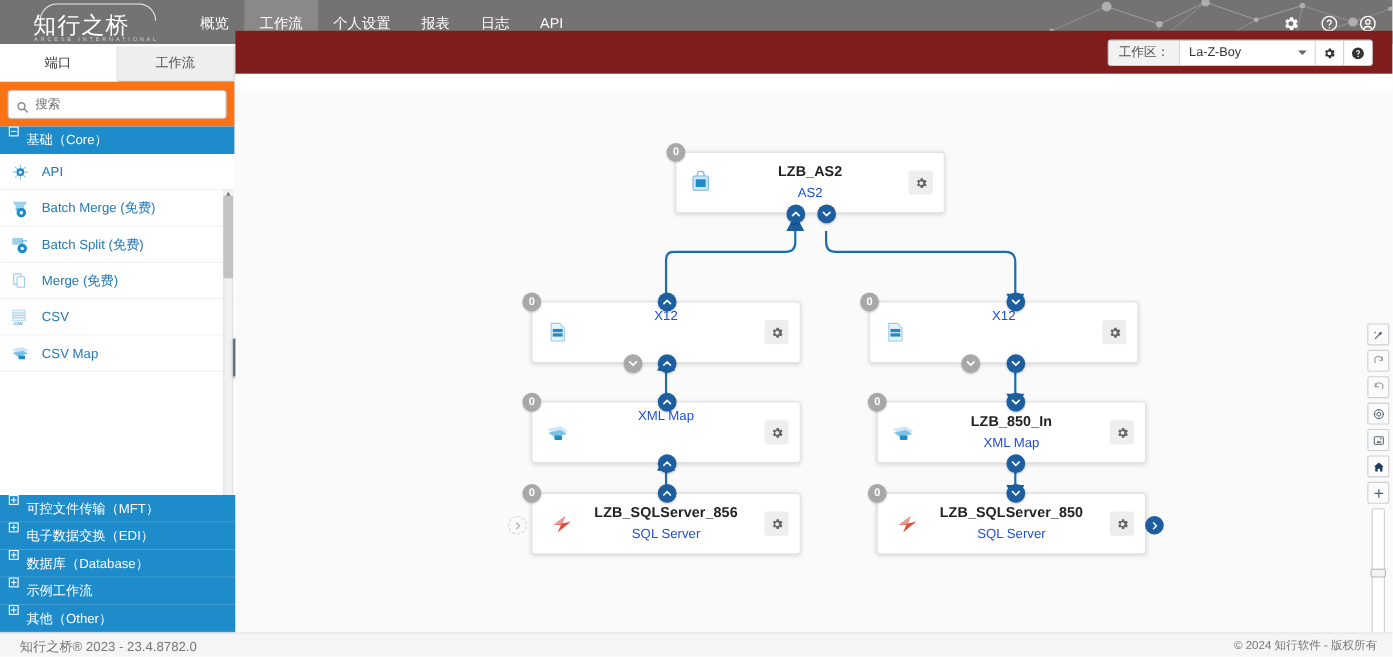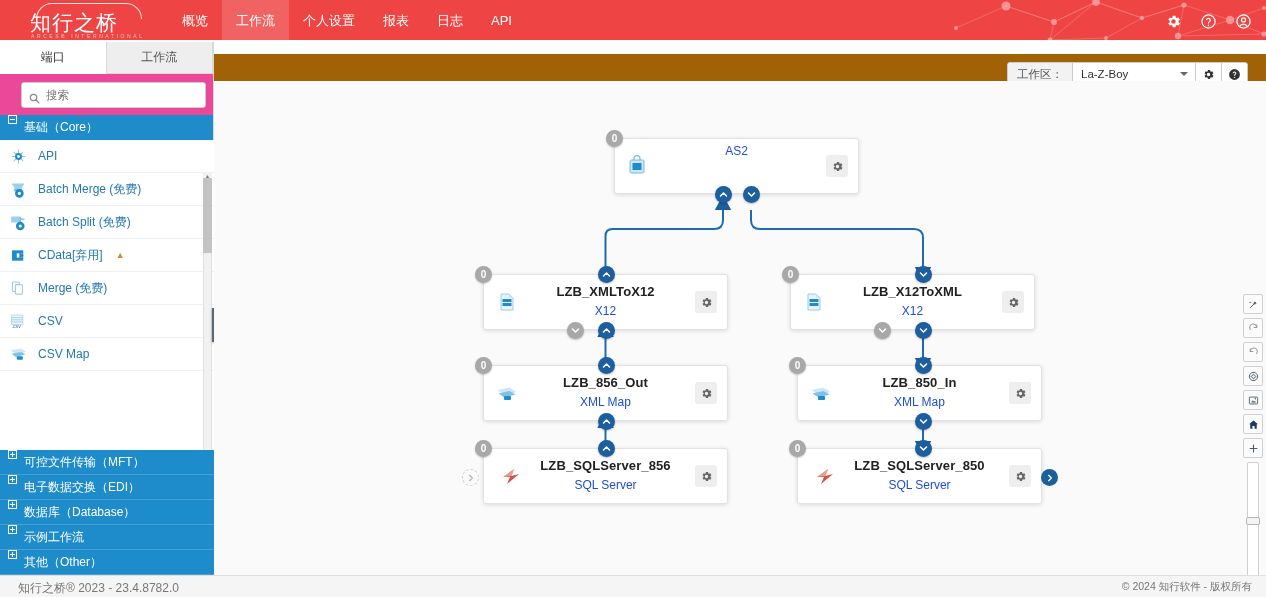--- a/index.html
+++ b/index.html
@@ -6,21 +6,21 @@
   html, body {
     width: 1266px; height: 597px;
     font-family: "Liberation Sans", sans-serif;
     overflow: hidden; background: #ffffff;
   }
   body { position: relative; }
 
   
   .header {
     position: absolute; top: 0; left: 0; width: 1266px; height: 40px;
-    background: #ef4444; overflow: hidden;
+    background: #737373; overflow: hidden;
   }
   .header-net { position: absolute; right: 0; top: 0; width: 320px; height: 42px; opacity: .55; }
   .logo-wrap {
     position: absolute; left: 24px; top: 3px; width: 132px; height: 38px;
     color: #fff;
   }
   .logo-arc {
     position: absolute; left: 12px; top: 0px; width: 106px; height: 16px;
     border: 1.5px solid rgba(255,255,255,.85);
     border-bottom: none;
@@ -54,21 +54,21 @@
     position: absolute; left: 0; top: 42px; width: 214px; height: 533px;
     background: #fff; border-right: 1px solid #d9d9d9;
   }
   .tabs { display: flex; height: 32px; border-bottom: 1px solid #d9d9d9; background: #f5f5f5; }
   .tab {
     flex: 1; text-align: center; line-height: 31px; font-size: 12px;
     color: #555; cursor: pointer; background: #eeeeee;
     border-right: 1px solid #d9d9d9;
   }
   .tab.active { background: #ffffff; color: #333; border-bottom: 1px solid #fff; margin-bottom: -1px; }
-  .search-wrap { padding: 8px 7px 7px 21px; background: #ec4899; }
+  .search-wrap { padding: 8px 7px 7px 7px; background: #f97316; }
   .search-box {
     height: 26px; border: 1px solid #ccc; border-radius: 3px;
     display: flex; align-items: center; padding: 0 7px; background: #fff;
   }
   .search-icon { width: 11px; height: 11px; color: #888; flex: none; }
   .search-input {
     border: none; outline: none; font-size: 11.5px; color: #999;
     margin-left: 6px; width: 100%; font-family: "Liberation Sans", sans-serif;
     background: transparent;
   }
@@ -117,22 +117,22 @@
   .cat-group .cat-header { border-bottom: 1px solid rgba(255,255,255,.18); }
   .collapse-handle {
     position: absolute; left: 212px; top: 308px; width: 13px; height: 34px;
     background: #5a6875; border-radius: 0 3px 3px 0; cursor: pointer;
     color: #e4e8ea; font-size: 9px; text-align: center; line-height: 34px;
     box-shadow: 0 1px 3px rgba(0,0,0,.3);
   }
 
   
   .ws-bar {
-    position: absolute; left: 214px; top: 54px; width: 1052px; height: 39px;
-    background: #a16207;
+    position: absolute; left: 214px; top: 28px; width: 1052px; height: 39px;
+    background: #7f1d1d;
   }
   .ws-group {
     position: absolute; right: 18px; top: 8px; display: flex; height: 24px;
     border: 1px solid #ccc; border-radius: 3px; overflow: hidden; background: #fff;
   }
   .ws-label {
     background: #f2f2f2; padding: 0 9px; line-height: 22px; font-size: 11.5px;
     color: #555; border-right: 1px solid #ccc; white-space: nowrap;
   }
   .ws-select {
@@ -345,31 +345,20 @@
           <path d="M13 7h5M13 5l0 6" stroke="#6fbce4" stroke-width="1.4" fill="none"></path>
           <circle cx="13" cy="15" r="5" fill="#1e8ccb"></circle>
           <circle cx="13" cy="15" r="1.8" fill="#fff"></circle>
         </svg>
       </span>
       <span>Batch Split (免费)</span>
     </div>
 
 
 
-    <div class="port-item">
-      <span class="port-ico">
-        <svg viewBox="0 0 22 22" width="19" height="19">
-          <path d="M3.5 5h13v12h-13z" fill="#1e8ccb"></path>
-          <path d="M9 8.5h6v5H9z" fill="#fff"></path>
-          <path d="M12 7l5 4-5 4z" fill="#1e8ccb"></path>
-        </svg>
-      </span>
-      <span>CData[弃用]</span>
-      <span class="warn-tri">▲</span>
-    </div>
 
     <div class="port-item">
       <span class="port-ico">
         <svg viewBox="0 0 22 22" width="19" height="19" fill="#fff" stroke="#9ccbe8" stroke-width="1.2">
           <rect x="4" y="3.5" width="8" height="11" rx="1"></rect>
           <rect x="7.5" y="6.5" width="8" height="11" rx="1"></rect>
         </svg>
       </span>
       <span>Merge (免费)</span>
     </div>
@@ -483,20 +472,21 @@
 
   <div class="node" style="left:400px; top:57px; width:245px; height:56px;">
     <span class="badge">0</span>
     <span class="node-ico">
       <svg viewBox="0 0 22 22" width="22" height="22">
         <rect x="3" y="5" width="14" height="13" rx="1.5" fill="#cfe6f5" stroke="#7cb8de" stroke-width="1"></rect>
         <rect x="5.5" y="8" width="9" height="7" fill="#1e8ccb"></rect>
         <path d="M7 5V3.6a3 3 0 016 0V5" fill="none" stroke="#7cb8de" stroke-width="1.2"></path>
       </svg>
     </span>
+    <div class="node-title">LZB_AS2</div>
     <div class="node-sub">AS2</div>
     <span class="node-gear">
       <svg viewBox="0 0 24 24" width="13" height="13" fill="currentColor">
         <path d="M19.1 12.9a7.6 7.6 0 000-1.8l2-1.5-2-3.4-2.3.9a7.4 7.4 0 00-1.6-.9l-.3-2.4h-4l-.3 2.4c-.6.2-1.1.5-1.6.9l-2.3-.9-2 3.4 2 1.5a7.6 7.6 0 000 1.8l-2 1.5 2 3.4 2.3-.9c.5.4 1 .7 1.6.9l.3 2.4h4l.3-2.4c.6-.2 1.1-.5 1.6-.9l2.3.9 2-3.4-2-1.5zM12 15.2A3.2 3.2 0 1115.2 12 3.2 3.2 0 0112 15.2z"></path>
       </svg>
     </span>
     <span class="conn" style="left:100px; top:47px;">
       <svg viewBox="0 0 12 12" width="9" height="9" fill="none" stroke="#fff" stroke-width="2" stroke-linecap="round" stroke-linejoin="round">
           <path d="M2 8L6 4l4 4"></path>
         </svg>
@@ -511,21 +501,20 @@
   <div class="node" style="left:269px; top:193px; width:245px; height:56px;">
     <span class="badge">0</span>
     <span class="node-ico">
       <svg viewBox="0 0 22 22" width="22" height="22">
         <path d="M5 3h8l4 4v12H5z" fill="#e9f3fa" stroke="#9ccbe8" stroke-width="1"></path>
         <path d="M13 3v4h4" fill="#cfe6f5"></path>
         <rect x="6.5" y="8" width="9" height="3" fill="#1e8ccb"></rect>
         <rect x="6.5" y="12" width="9" height="3" fill="#1e8ccb"></rect>
       </svg>
     </span>
-    <div class="node-title">LZB_XMLToX12</div>
     <div class="node-sub">X12</div>
     <span class="node-gear">
       <svg viewBox="0 0 24 24" width="13" height="13" fill="currentColor">
         <path d="M19.1 12.9a7.6 7.6 0 000-1.8l2-1.5-2-3.4-2.3.9a7.4 7.4 0 00-1.6-.9l-.3-2.4h-4l-.3 2.4c-.6.2-1.1.5-1.6.9l-2.3-.9-2 3.4 2 1.5a7.6 7.6 0 000 1.8l-2 1.5 2 3.4 2.3-.9c.5.4 1 .7 1.6.9l.3 2.4h4l.3-2.4c.6-.2 1.1-.5 1.6-.9l2.3.9 2-3.4-2-1.5zM12 15.2A3.2 3.2 0 1115.2 12 3.2 3.2 0 0112 15.2z"></path>
       </svg>
     </span>
     <span class="conn" style="left:114px; top:-9px;">
       <svg viewBox="0 0 12 12" width="9" height="9" fill="none" stroke="#fff" stroke-width="2" stroke-linecap="round" stroke-linejoin="round">
           <path d="M2 8L6 4l4 4"></path>
         </svg>
@@ -545,21 +534,20 @@
   <div class="node" style="left:576px; top:193px; width:245px; height:56px;">
     <span class="badge">0</span>
     <span class="node-ico">
       <svg viewBox="0 0 22 22" width="22" height="22">
         <path d="M5 3h8l4 4v12H5z" fill="#e9f3fa" stroke="#9ccbe8" stroke-width="1"></path>
         <path d="M13 3v4h4" fill="#cfe6f5"></path>
         <rect x="6.5" y="8" width="9" height="3" fill="#1e8ccb"></rect>
         <rect x="6.5" y="12" width="9" height="3" fill="#1e8ccb"></rect>
       </svg>
     </span>
-    <div class="node-title">LZB_X12ToXML</div>
     <div class="node-sub">X12</div>
     <span class="node-gear">
       <svg viewBox="0 0 24 24" width="13" height="13" fill="currentColor">
         <path d="M19.1 12.9a7.6 7.6 0 000-1.8l2-1.5-2-3.4-2.3.9a7.4 7.4 0 00-1.6-.9l-.3-2.4h-4l-.3 2.4c-.6.2-1.1.5-1.6.9l-2.3-.9-2 3.4 2 1.5a7.6 7.6 0 000 1.8l-2 1.5 2 3.4 2.3-.9c.5.4 1 .7 1.6.9l.3 2.4h4l.3-2.4c.6-.2 1.1-.5 1.6-.9l2.3.9 2-3.4-2-1.5zM12 15.2A3.2 3.2 0 1115.2 12 3.2 3.2 0 0112 15.2z"></path>
       </svg>
     </span>
     <span class="conn" style="left:124px; top:-9px;">
       <svg viewBox="0 0 12 12" width="9" height="9" fill="none" stroke="#fff" stroke-width="2" stroke-linecap="round" stroke-linejoin="round">
           <path d="M2 4l4 4 4-4"></path>
         </svg>
@@ -578,21 +566,20 @@
 
   <div class="node" style="left:269px; top:284px; width:245px; height:56px;">
     <span class="badge">0</span>
     <span class="node-ico">
       <svg viewBox="0 0 22 22" width="22" height="22">
         <path d="M1.5 8l12-2.5 7 4.5-12 3z" fill="#cfe6f5"></path>
         <path d="M2.5 11.5l11-2.5 6 3.5-11 3z" fill="#7cc1e6"></path>
         <rect x="8" y="14" width="7" height="4" rx="1" fill="#1e8ccb"></rect>
       </svg>
     </span>
-    <div class="node-title">LZB_856_Out</div>
     <div class="node-sub">XML Map</div>
     <span class="node-gear">
       <svg viewBox="0 0 24 24" width="13" height="13" fill="currentColor">
         <path d="M19.1 12.9a7.6 7.6 0 000-1.8l2-1.5-2-3.4-2.3.9a7.4 7.4 0 00-1.6-.9l-.3-2.4h-4l-.3 2.4c-.6.2-1.1.5-1.6.9l-2.3-.9-2 3.4 2 1.5a7.6 7.6 0 000 1.8l-2 1.5 2 3.4 2.3-.9c.5.4 1 .7 1.6.9l.3 2.4h4l.3-2.4c.6-.2 1.1-.5 1.6-.9l2.3.9 2-3.4-2-1.5zM12 15.2A3.2 3.2 0 1115.2 12 3.2 3.2 0 0112 15.2z"></path>
       </svg>
     </span>
     <span class="conn" style="left:114px; top:-9px;">
       <svg viewBox="0 0 12 12" width="9" height="9" fill="none" stroke="#fff" stroke-width="2" stroke-linecap="round" stroke-linejoin="round">
           <path d="M2 8L6 4l4 4"></path>
         </svg>

